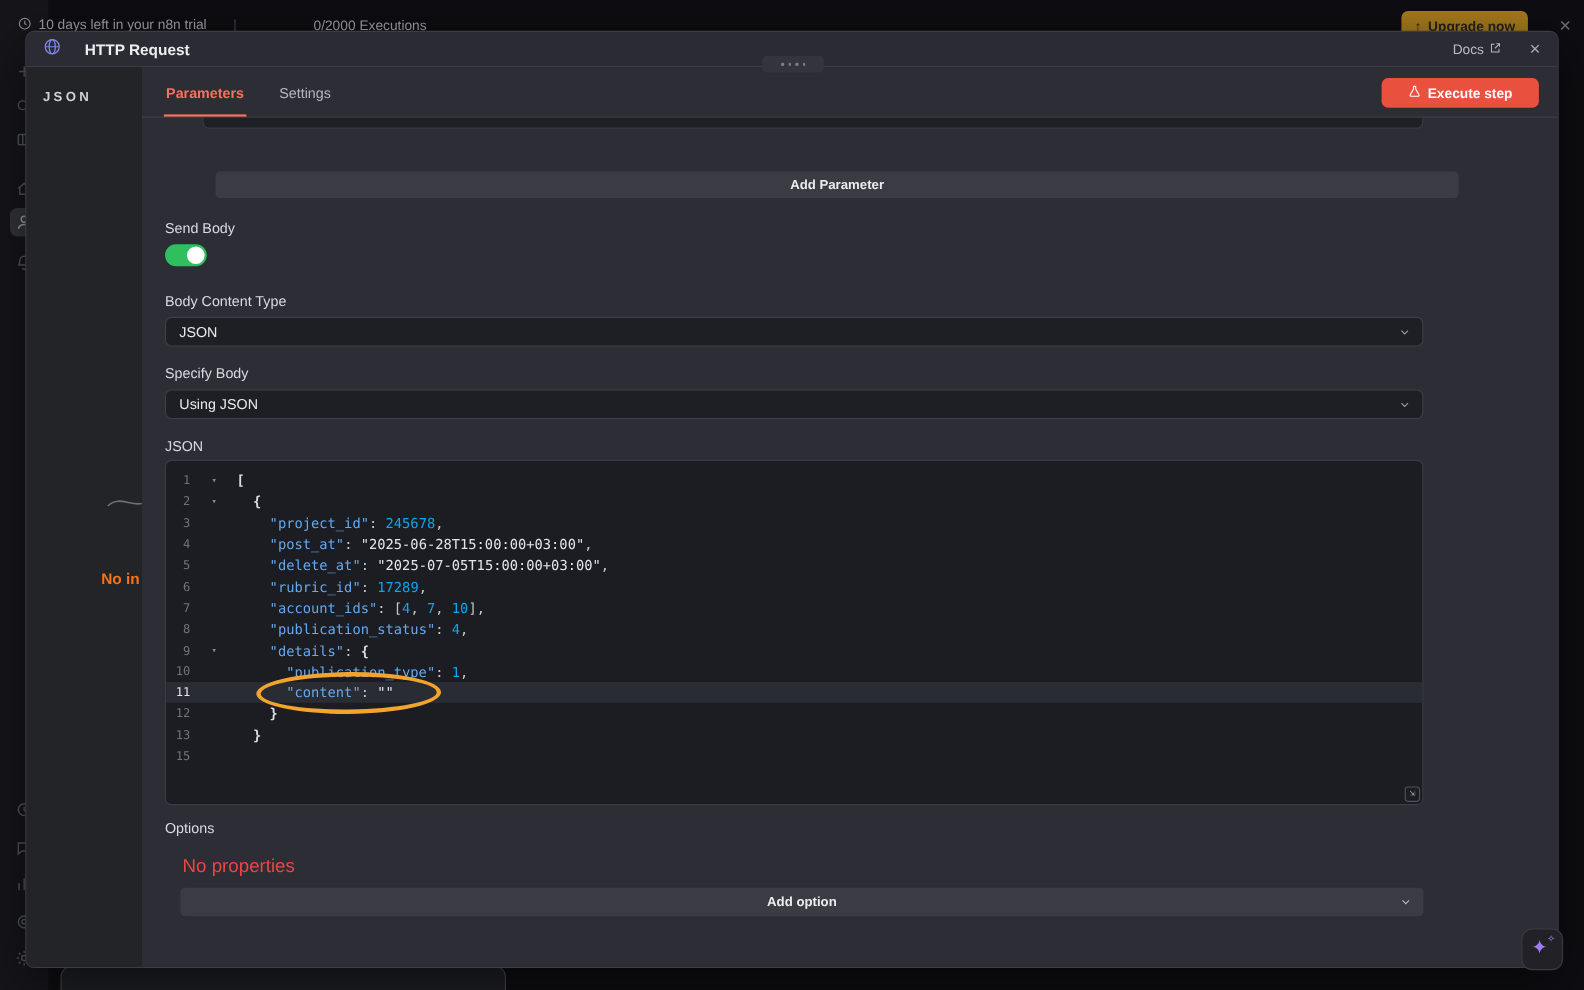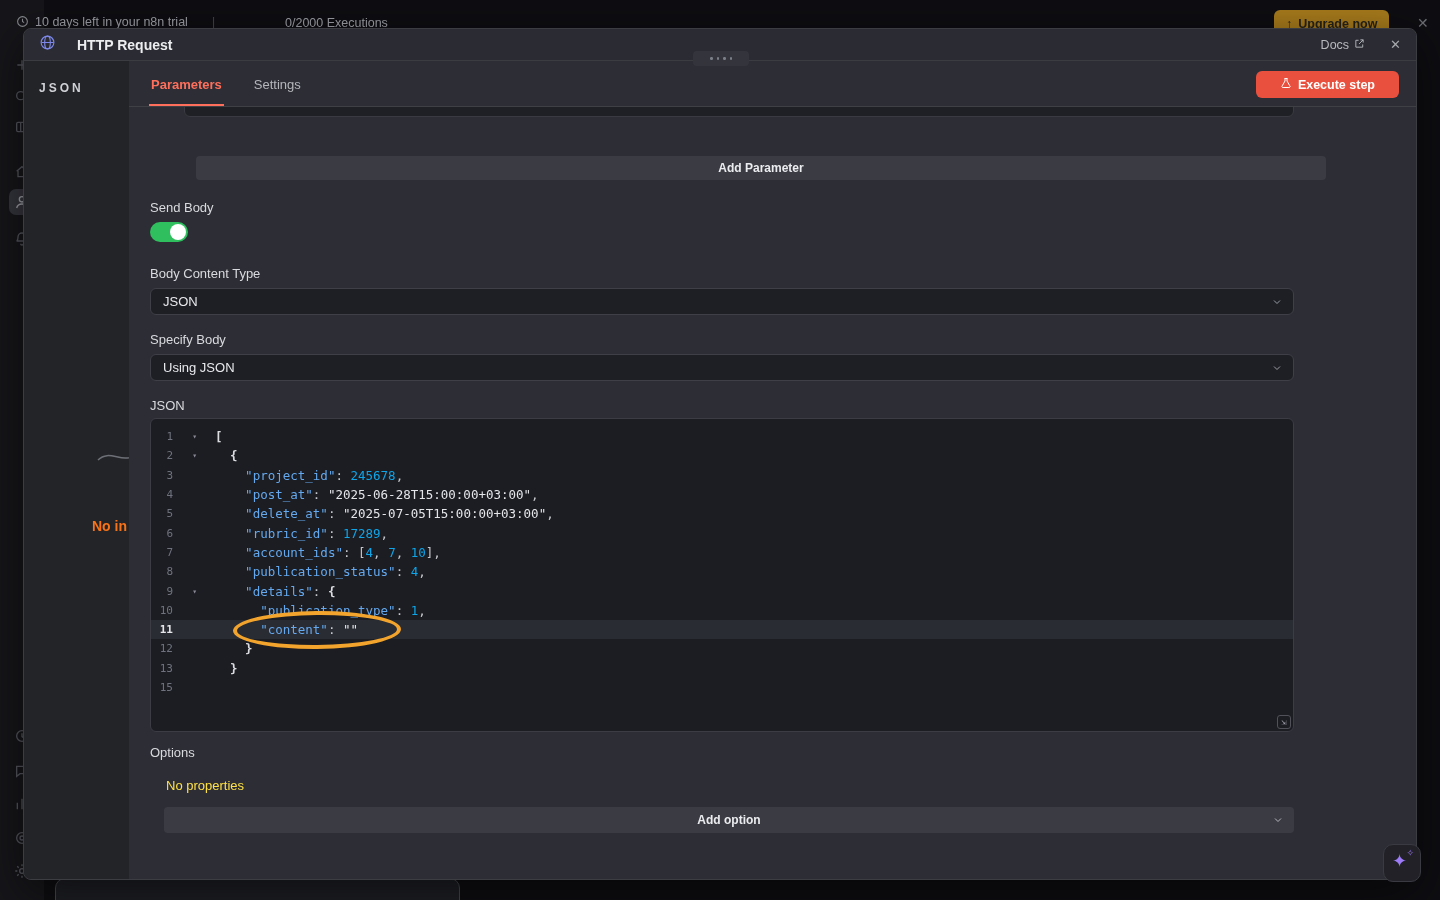--- a/index.html
+++ b/index.html
@@ -75,21 +75,21 @@
           font-size:12px; font-weight:700; cursor:pointer; font-family:inherit; }
   .add-param { left:35px; top:49px; width:1130px; height:24px;margin-left:32px; }
   .add-option { left:35px; top:700px; width:1130px; height:26px; }
   .add-option .chev { position:absolute; right:10px; top:7px; }
   .lbl { position:absolute; color:#d9dadf; font-size:13px; font-weight:500; }
   .send-body-lbl { left:21px; top:93px; }
   .bct-lbl { left:21px; top:159px; }
   .sb-lbl { left:21px; top:225px; }
   .json-lbl { left:21px; top:291px; }
   .options-lbl { left:21px; top:638px; }
-  .muted { position:absolute; color:#fde047; font-size:13px; }
+  .muted { position:absolute; color:#ef4444; font-size:17px; }
   .no-props { left:37px; top:671px; }
 
   .toggle { position:absolute; left:21px; top:115px; width:38px; height:20px; border-radius:10px;
             background:#2fbf5f; cursor:pointer; }
   .toggle .knob { position:absolute; top:2px; left:20px; width:16px; height:16px;
                   border-radius:50%; background:#fff; }
 
   .select { position:absolute; width:1144px; height:27px; background:#1e1f25;
             border:1px solid #3e3f47; border-radius:6px; display:flex; align-items:center;
             padding:0 12px; color:#e8e9ec; font-size:13px; cursor:pointer; }
@@ -97,21 +97,21 @@
   .sb-select { left:21px; top:247px; }
   .select svg { position:absolute; right:10px; }
 
   
   .editor { position:absolute; left:21px; top:311px; width:1144px; height:314px;
             background:#1c1d23; border:1px solid #3b3c44; border-radius:6px; overflow:hidden;
             font-family:"DejaVu Sans Mono", monospace; padding-top:8px; }
   .code-row { display:flex; height:19.3px; align-items:center; }
   .code-row.active { background:#2a2c34; }
   .ln { flex:none; width:22px; text-align:right; color:#70737d; font-size:11px; }
-  .code-row.active .ln { color:#e6e7ea; font-weight:bold; }
+  .code-row.active .ln { color:#e6e7ea; font-weight:normal; }
   .fold { flex:none; width:30px; text-align:right; padding-right:6px; color:#878a94; font-size:8px; }
   .code-text { white-space:pre; font-size:12.5px; margin-left:12px; }
   .tk-p { color:#c4c7cd; } .tk-u { color:#c4c7cd; }
   .tk-k { color:#64a9ef; }
   .tk-n { color:#0ea5e9; }
   .tk-s { color:#e3e5e9; }
   .tk-b { color:#dadce0; font-weight:bold; }
   .ellipse { position:absolute; left:82px; top:192px; width:168px; height:38px;
              border:4px solid #f2a42c; border-radius:50%; transform:rotate(-0.5deg);
              pointer-events:none; }

